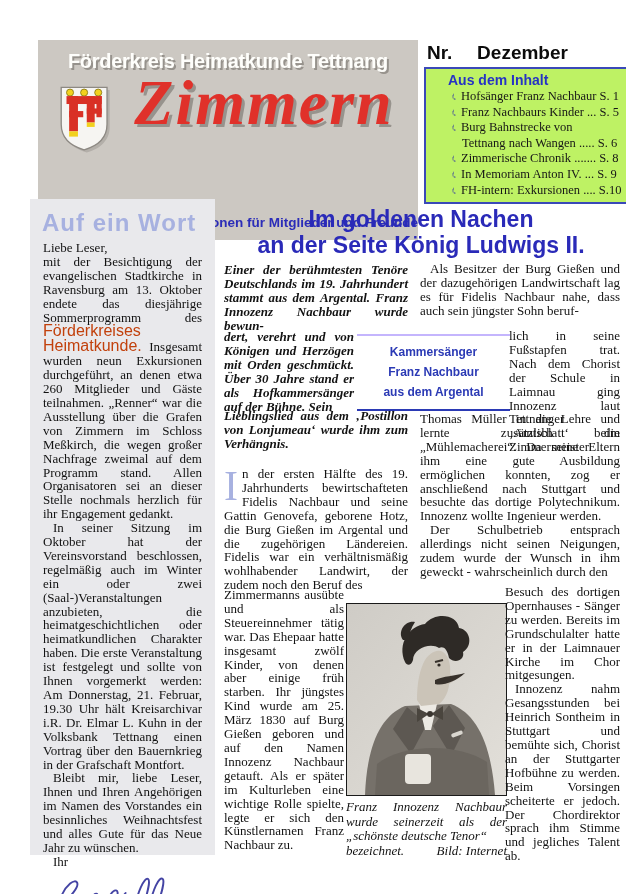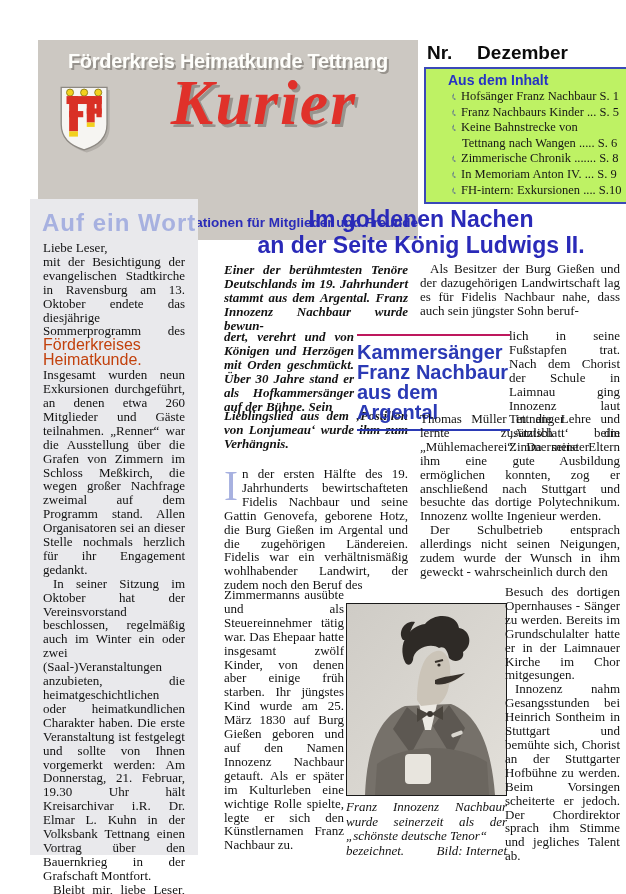--- a/index.html
+++ b/index.html
@@ -24,38 +24,38 @@
   .toc{position:absolute;left:424px;top:67px;width:176px;border:2px solid #3a49b8;background:#bef264;
        padding:3px 5px 4px 22px;}
   .toc-title{font-family:"Liberation Sans",sans-serif;font-weight:bold;font-size:14px;color:#2633c4;
        margin-bottom:1px;}
   .toc-row{font-size:12.5px;line-height:15.6px;color:#161616;white-space:nowrap;}
   .toc-row .note{display:inline-block;transform:scaleX(-1);color:#5c6e91;font-size:11.5px;
        width:11px;text-align:center;margin-right:2px;}
   .toc-row.cont{padding-left:14px;}
 
   
-  .editorial{position:absolute;left:30px;top:199px;width:168px;height:656px;background:#e9e9ec;}
+  .editorial{position:absolute;left:30px;top:199px;width:185px;height:656px;background:#e9e9ec;}
   .ed-head{margin:10px 12px 4px 12px;font-family:"Liberation Sans",sans-serif;font-weight:bold;
        font-size:24px;letter-spacing:1px;color:#a7b1e0;white-space:nowrap;}
   .ed-body{margin:0 13px;font-size:13px;line-height:13.9px;text-align:justify;}
   .ed-body p{margin:0;}
   .indent{text-indent:10px;}
   .hk-link{font-family:"Liberation Sans",sans-serif;font-size:16px;color:#c2410c;}
   .sig-wrap{text-align:center;margin-top:4px;}
 
   
   .art-title{position:absolute;left:222px;top:206px;width:398px;text-align:center;
        font-family:"Liberation Sans",sans-serif;font-weight:bold;font-size:23px;line-height:26px;
        color:#2a2ab8;}
   .serif-block{position:absolute;font-size:13px;line-height:13.9px;text-align:justify;color:#121212;}
   .intro{font-style:italic;font-weight:bold;}
-  .pullquote{position:absolute;left:357px;top:334px;width:153px;border-top:2px solid #be185d;
-       border-bottom:2px solid #2b3ab5;padding:6px 0 7px 0;
-       font-family:"Liberation Sans",sans-serif;font-weight:bold;font-size:20px;line-height:20px;
+  .pullquote{position:absolute;left:357px;top:334px;width:153px;border-top:2px solid #c4b5fd;
+       border-bottom:2px solid #2b3ab5;padding:6px 0 7px 0;text-align:center;
+       font-family:"Liberation Sans",sans-serif;font-weight:bold;font-size:12px;line-height:20px;
        color:#2b3ab5;}
   .dropcap{float:left;font-size:42px;line-height:36px;color:#a7b1e0;padding:1px 4px 0 0;
        font-family:"Liberation Serif",serif;}
   .photo{position:absolute;left:346px;top:603px;width:159px;height:191px;border:1px solid #1a1a1a;
        background:#d9d6d0;}
   .caption{position:absolute;left:346px;top:800px;width:161px;font-size:13px;line-height:14.5px;
        font-style:italic;text-align:justify;}
   .cap-row{display:flex;justify-content:space-between;}
 </style>
 </head>
@@ -75,34 +75,34 @@
         <rect x="10" y="16" width="40" height="9" fill="#d93025"></rect>
         <rect x="13" y="16" width="10" height="40" fill="#d93025"></rect>
         <rect x="13" y="33" width="16" height="7" fill="#d93025"></rect>
         <rect x="33" y="16" width="9" height="30" fill="#d93025"></rect>
         <rect x="44" y="16" width="6" height="24" fill="#d93025"></rect>
         <rect x="33" y="30" width="17" height="6" fill="#d93025"></rect>
         <rect x="13" y="56" width="10" height="6" fill="#f2d11e"></rect>
         <rect x="33" y="46" width="9" height="5" fill="#f2d11e"></rect>
       </svg>
     </div>
-    <div class="kurier">Kurier</div>
+    <div class="kurier">Zimmern</div>
     <div class="masthead-sub">Berichte und Informationen für Mitglieder und Freunde</div>
   </div>
 
   <div class="issue-line">
     <span>Nr. 61</span>
     <span>Dezember 2012</span>
   </div>
 
   <div class="toc">
     <div class="toc-title">Aus dem Inhalt</div>
     <div class="toc-row"><span class="note">♪</span><span>Hofsänger Franz Nachbaur S. 1</span></div>
     <div class="toc-row"><span class="note">♪</span><span>Franz Nachbaurs Kinder ... S. 5</span></div>
-    <div class="toc-row"><span class="note">♪</span><span>Keine Bahnstrecke von</span></div>
+    <div class="toc-row"><span class="note">♪</span><span>Burg Bahnstrecke von</span></div>
     <div class="toc-row cont"><span>Tettnang nach Wangen ..... S. 6</span></div>
     <div class="toc-row"><span class="note">♪</span><span>Zimmerische Chronik ....... S. 8</span></div>
     <div class="toc-row"><span class="note">♪</span><span>In Memoriam Anton IV. ... S. 9</span></div>
     <div class="toc-row"><span class="note">♪</span><span>FH-intern: Exkursionen .... S.10</span></div>
   </div>
 
   <div class="editorial">
     <div class="ed-head">Auf ein Wort</div>
     <div class="ed-body">
       <p>Liebe Leser,</p>

